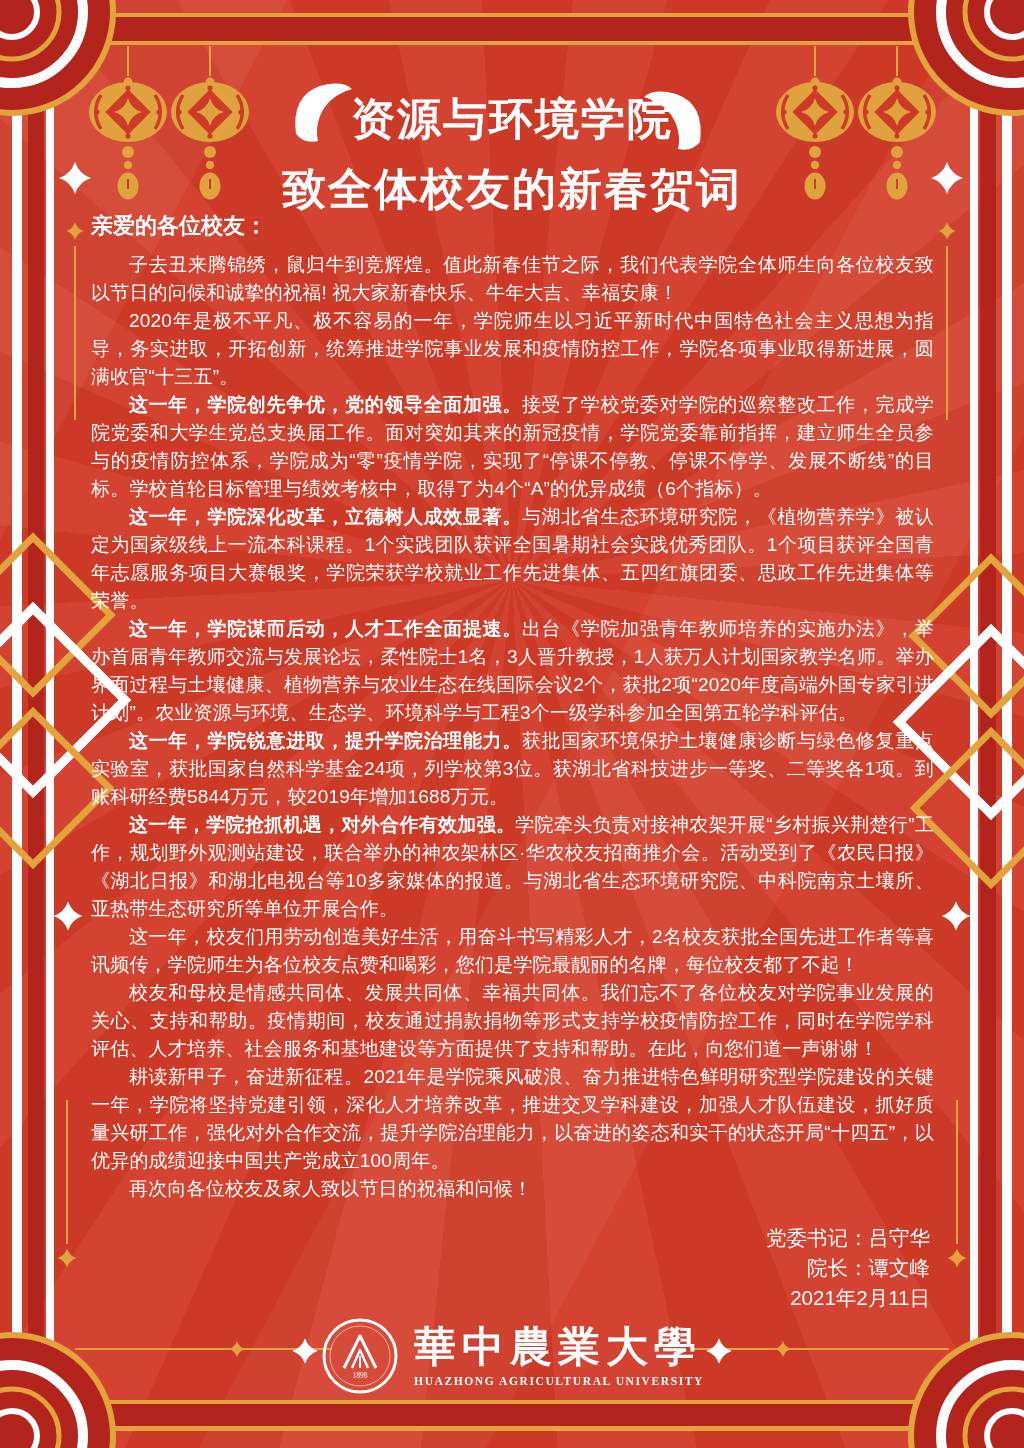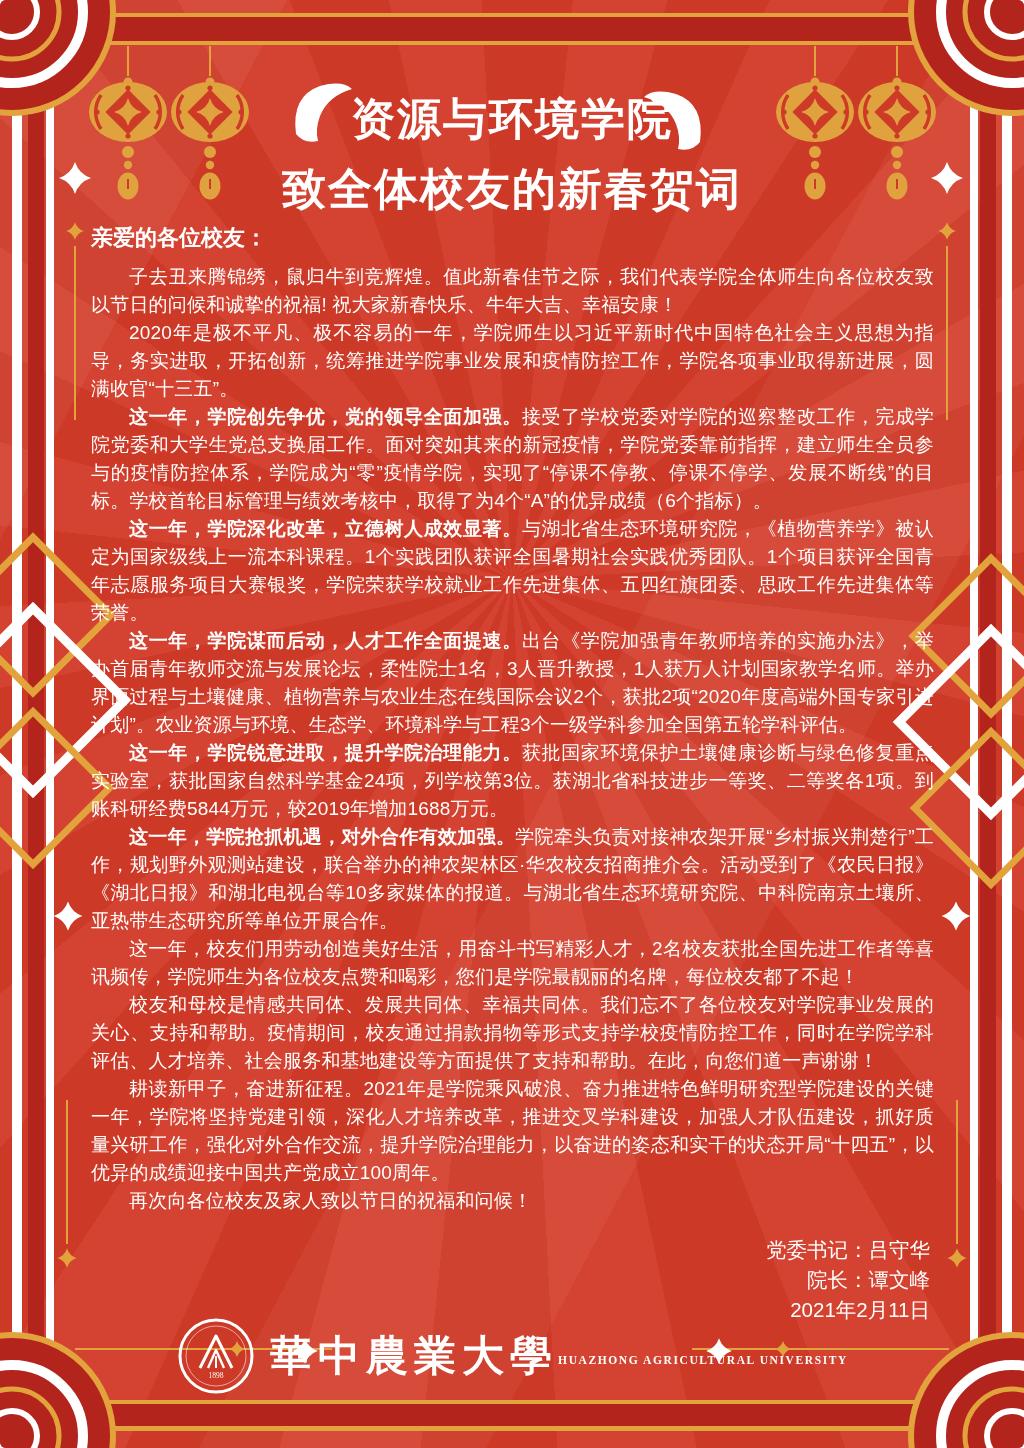--- a/index.html
+++ b/index.html
@@ -8,48 +8,47 @@
     font-family:"Liberation Sans","DejaVu Sans",sans-serif;
     overflow:hidden;
   }
   .poster{
     position:relative;width:1024px;height:1448px;overflow:hidden;
     background-color:#d23b28;
     background-image:
       linear-gradient(118deg, rgba(255,255,255,.05) 0 16%, rgba(255,255,255,0) 16% 54%, rgba(255,255,255,.045) 54% 70%, rgba(255,255,255,0) 70%),
       repeating-conic-gradient(from 6deg at 50% 40%, rgba(255,255,255,.045) 0deg 9deg, rgba(60,0,0,.03) 9deg 18deg);
     color:#fff;
-    border-radius:6px;
   }
   svg.deco{position:absolute;left:0;top:0;width:1024px;height:1448px;display:block;}
   .title{
     position:absolute;top:92px;left:0;right:0;text-align:center;
     font-weight:900;color:#fff;line-height:1.22;letter-spacing:2px;
   }
   .title .t1{font-size:44px;}
   .title .t2{font-size:44px;margin-top:16px;}
   .letter{
-    position:absolute;left:91px;right:90px;top:224px;
+    position:absolute;left:91px;right:90px;top:212px;
     color:#fff;
   }
   .salutation{font-size:22px;font-weight:800;margin:0 0 12px 0;line-height:27px;}
   p.para{
     margin:0;font-size:19px;line-height:28px;text-align:justify;
     text-indent:2em;letter-spacing:.2px;
   }
   p.para .lead{font-weight:900;}
   .signature{
     margin-top:20px;text-align:right;font-size:20.5px;line-height:30px;
     padding-right:4px;
   }
   .logo-row{
     position:absolute;left:0;right:0;top:1312px;height:88px;
     display:flex;align-items:center;justify-content:center;gap:14px;
   }
-  .logo-text{display:flex;align-items:center;}
+  .logo-text{display:flex;flex-direction:column;}
   .logo-cn{
     font-family:"Liberation Serif","DejaVu Serif",serif;
     font-size:42px;font-weight:900;letter-spacing:6px;line-height:1;
   }
   .logo-en{
     font-family:"Liberation Serif","DejaVu Serif",serif;
     font-size:11.5px;font-weight:700;letter-spacing:1.6px;margin-top:7px;
   }
 </style>
 </head>

